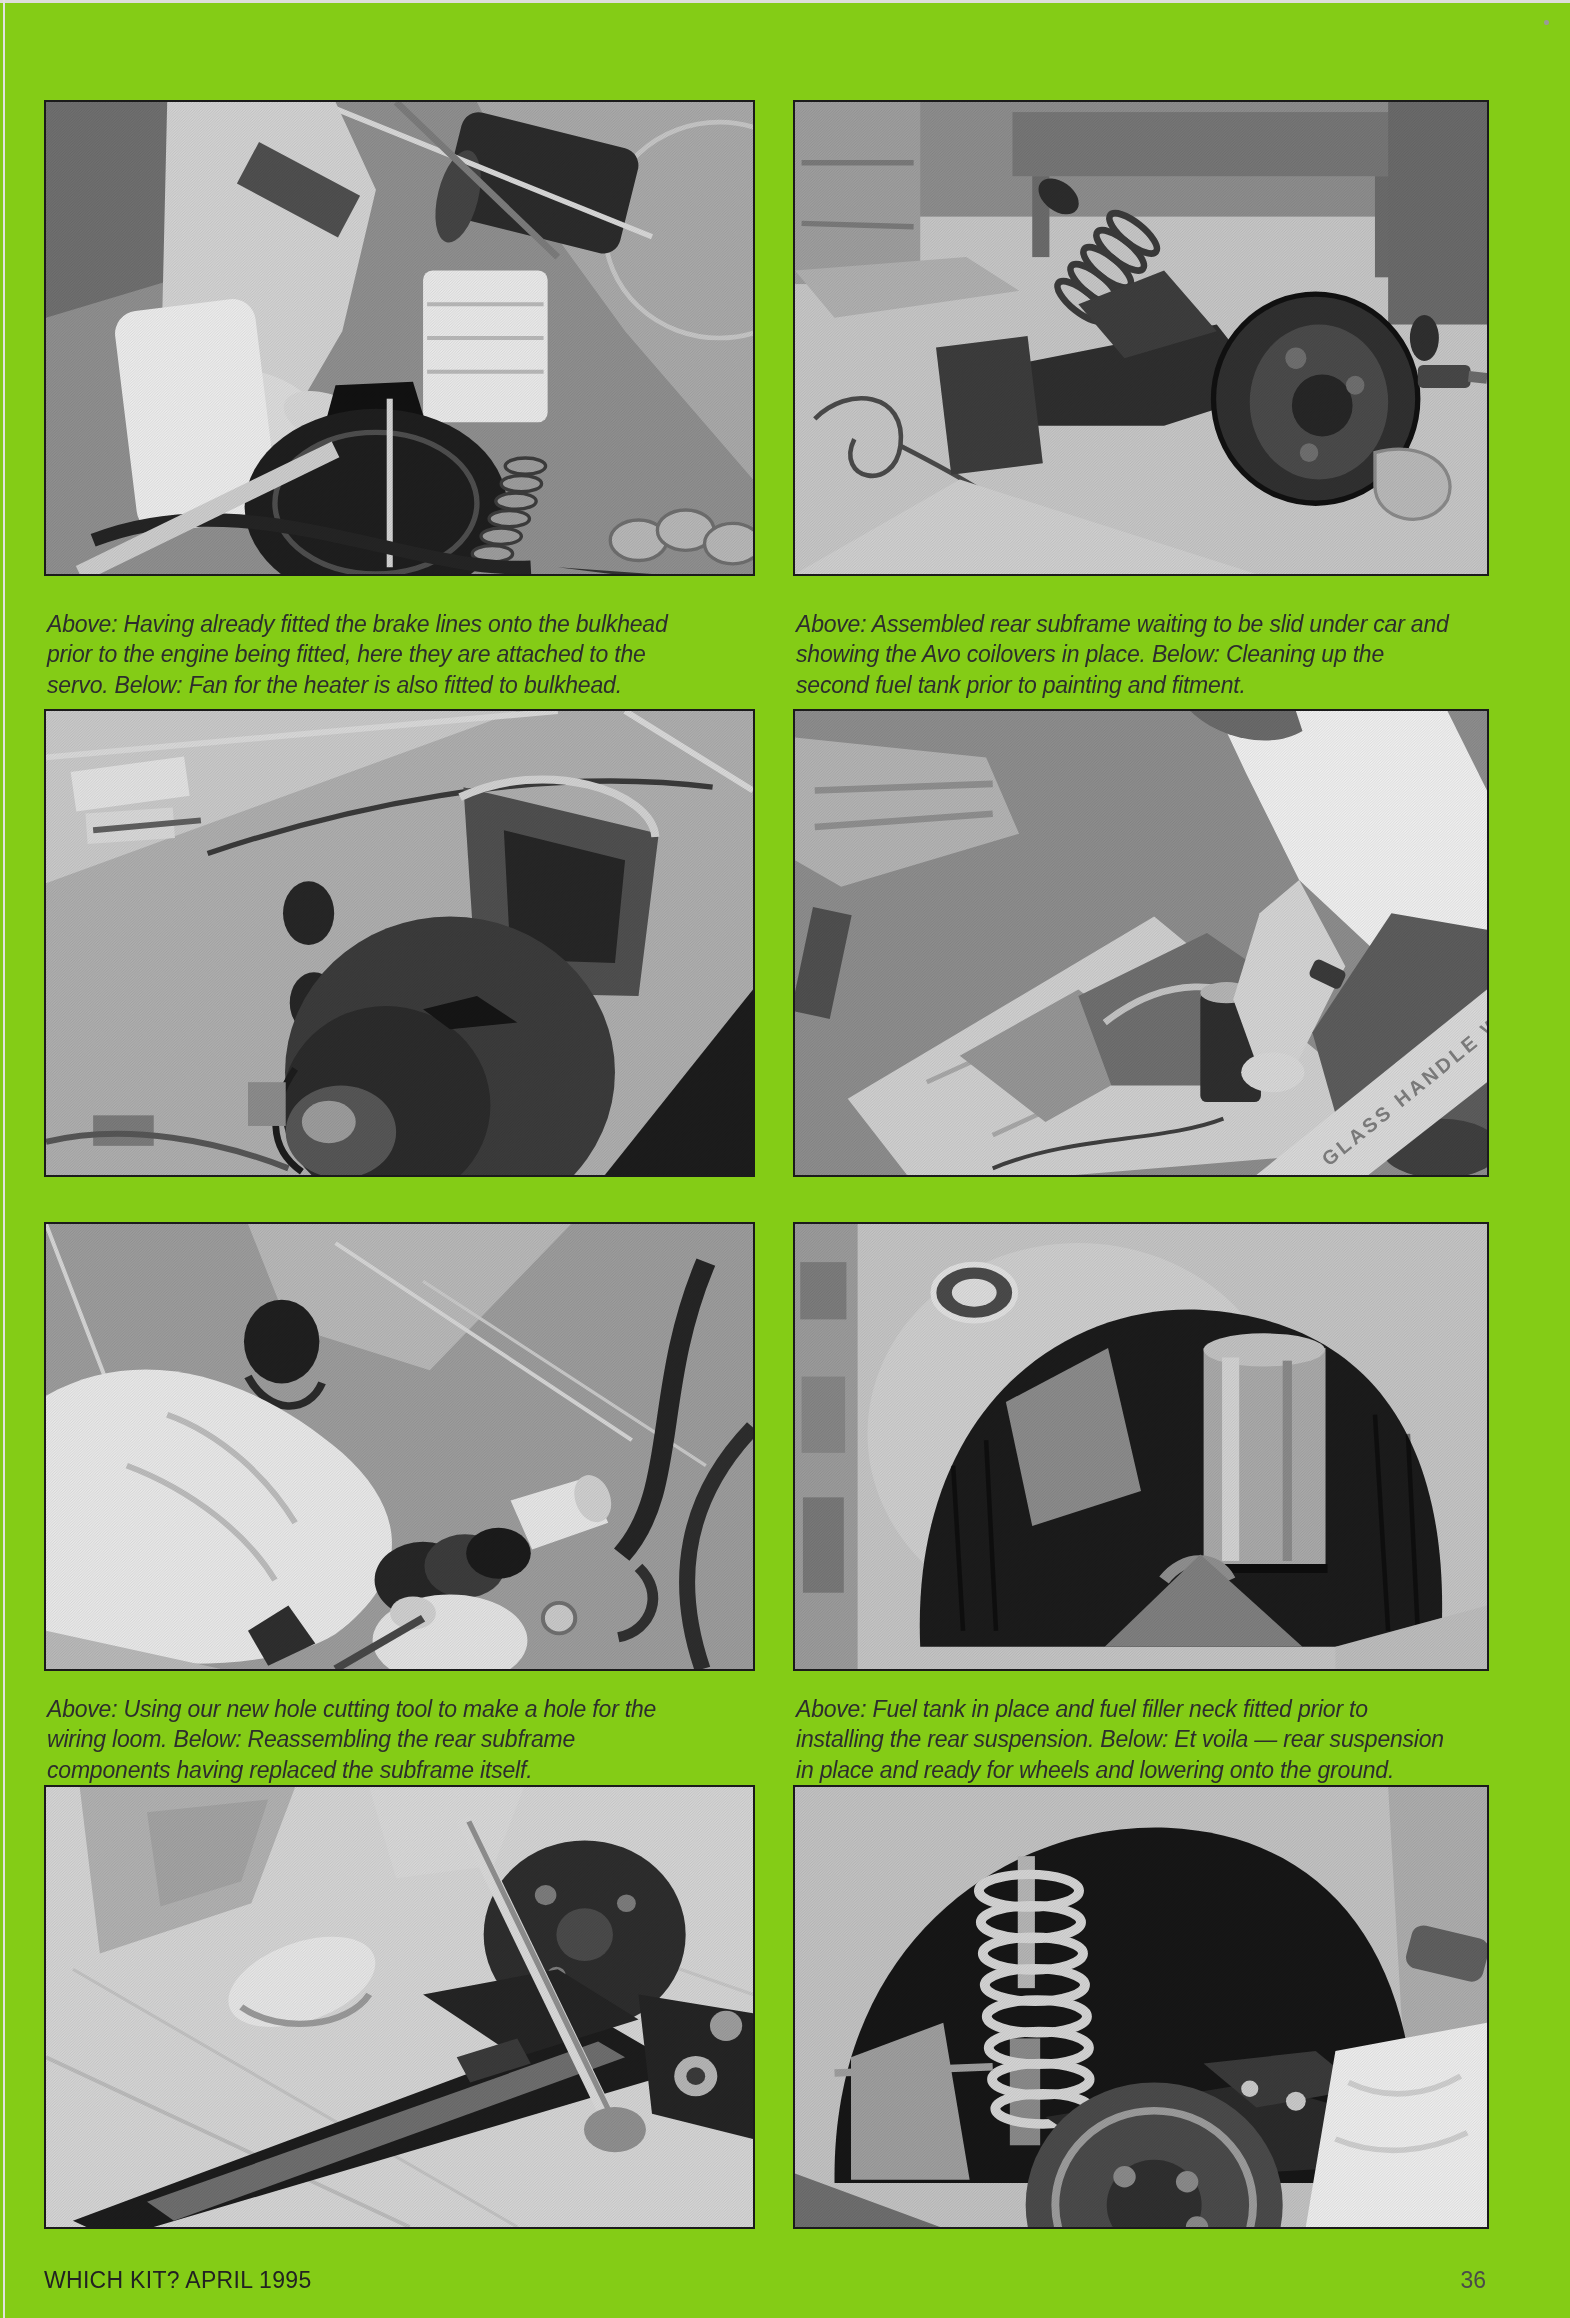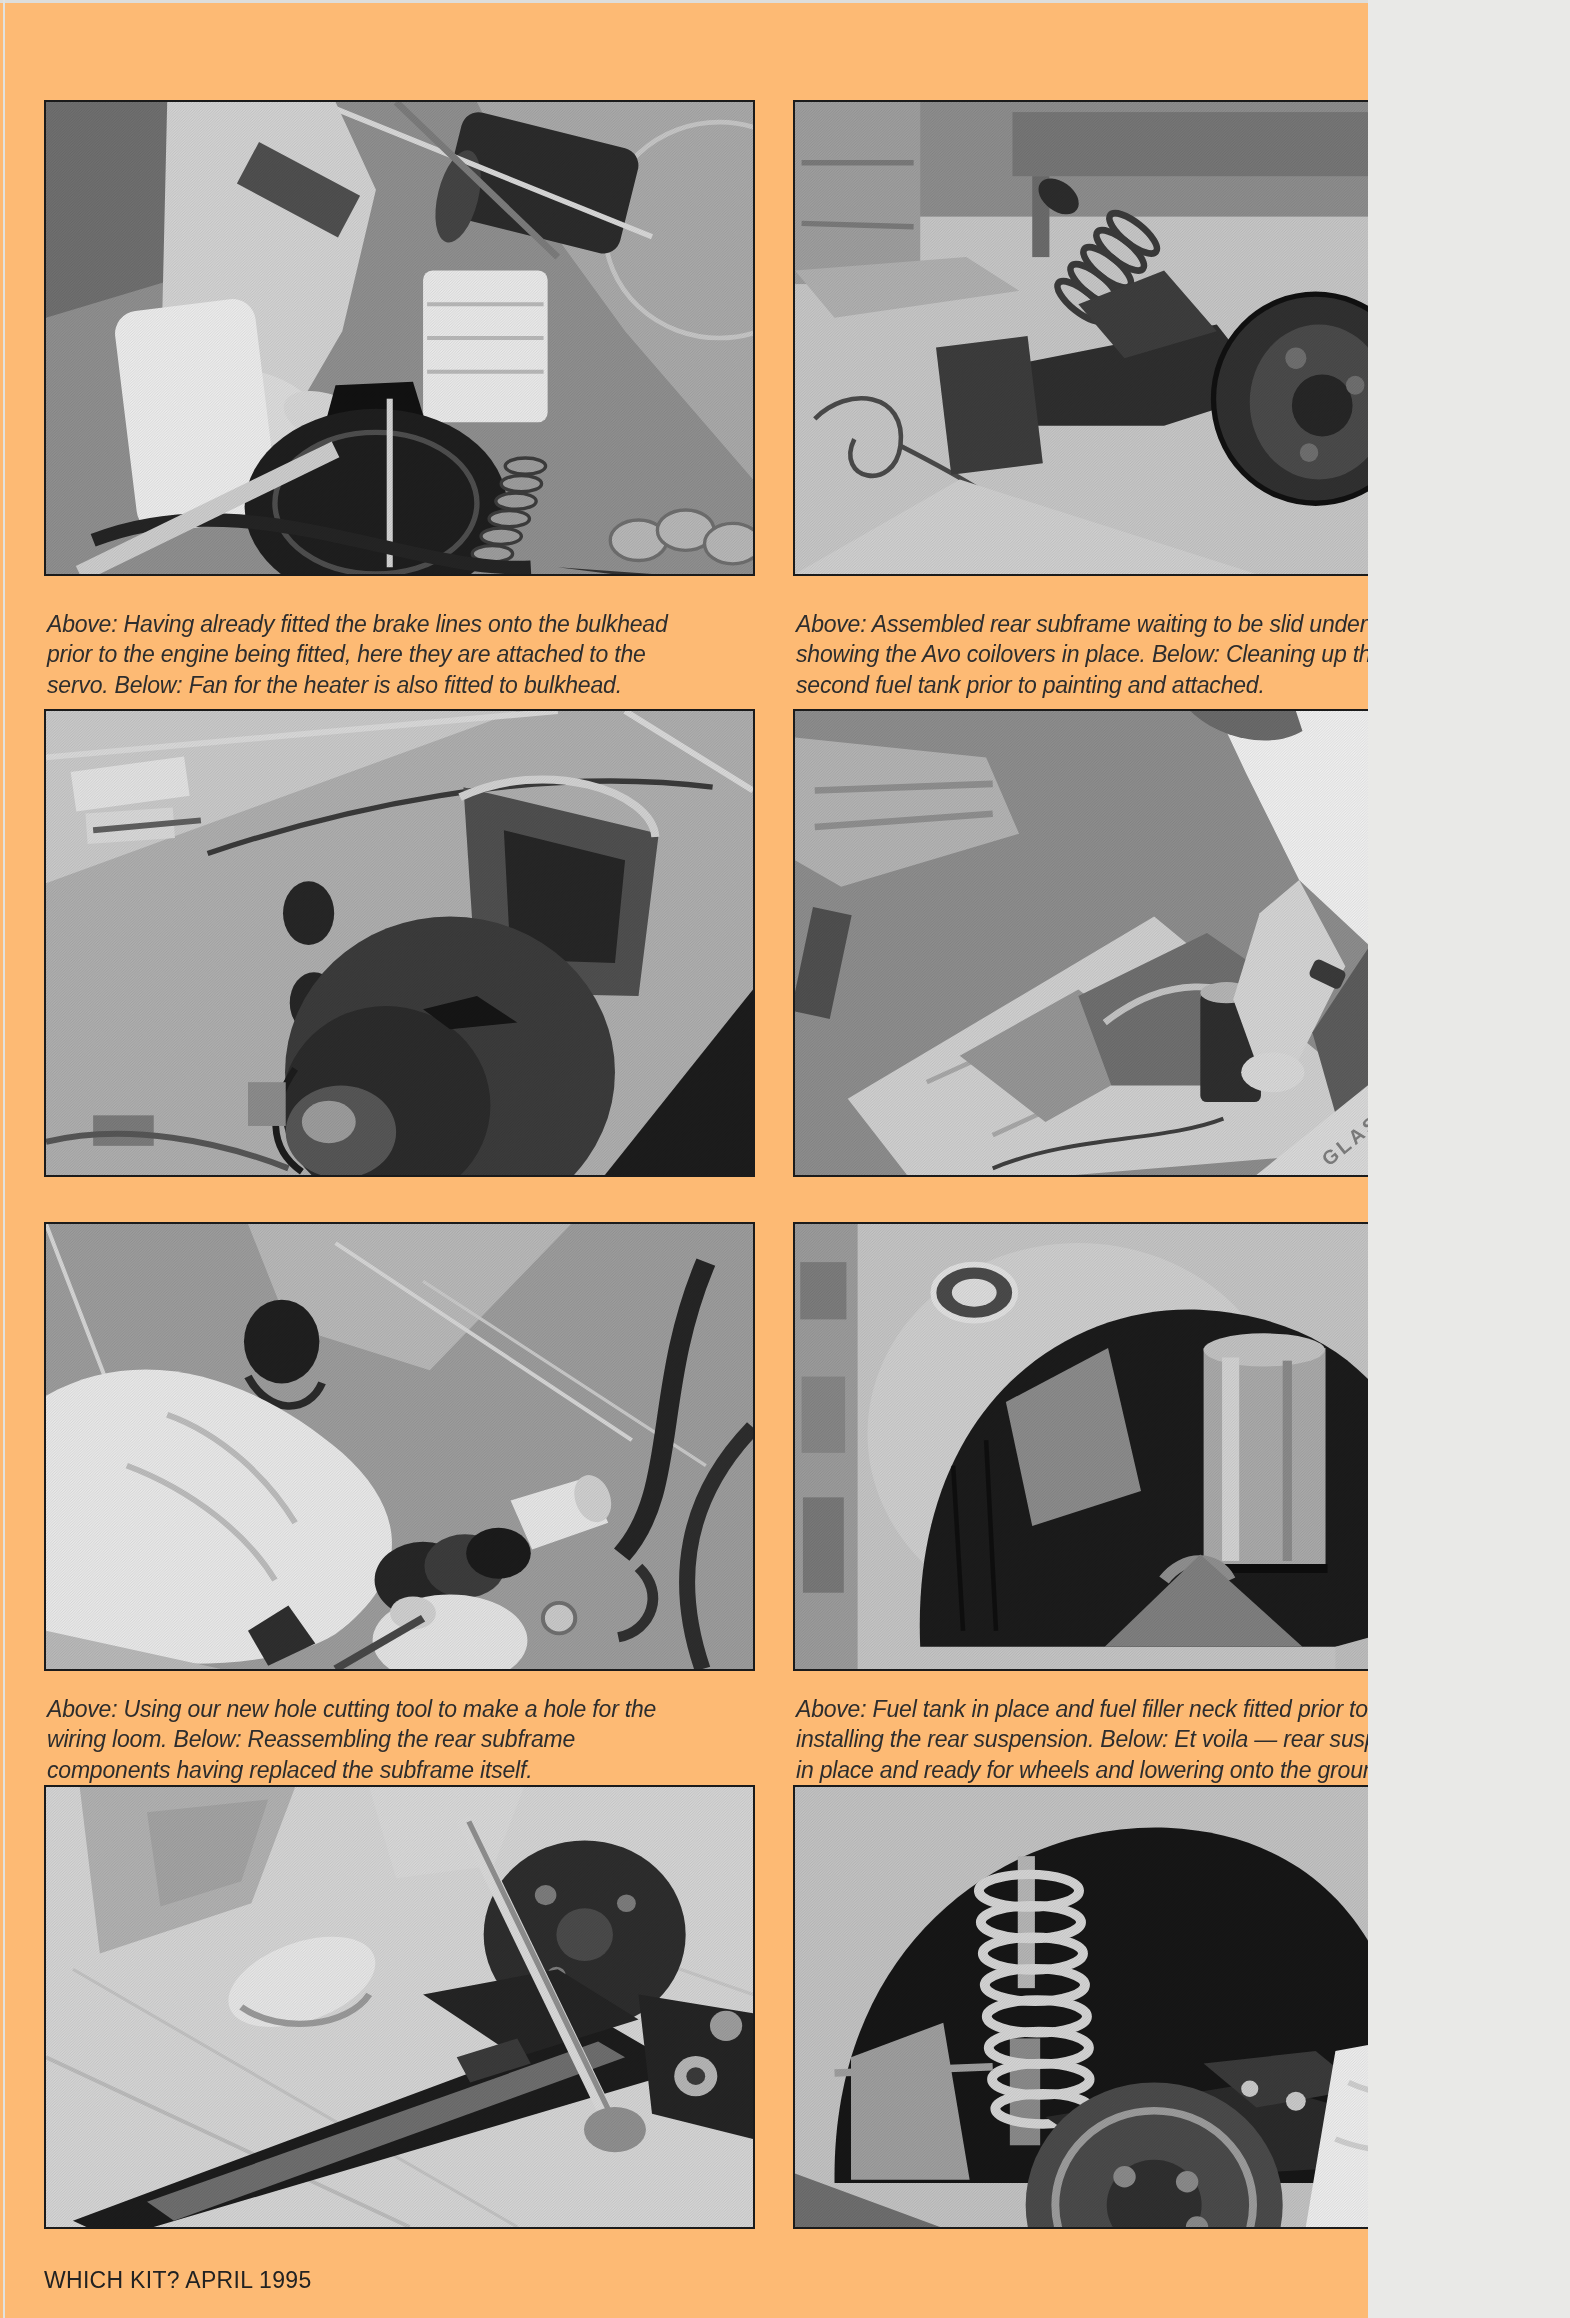--- a/index.html
+++ b/index.html
@@ -1,16 +1,16 @@
 <!DOCTYPE html>
 <html style="font-size:10.8px"><head>
 <meta charset="utf-8">
 <style>
   html,body{margin:0;padding:0;background:#e9e9e7;}
-  .page{position:relative;width:1368px;height:2319px;background:#fdba74;overflow:hidden;
+  .page{position:relative;width:1570px;height:2319px;background:#84cc16;overflow:hidden;
         font-family:"Liberation Sans","DejaVu Sans",sans-serif;text-decoration:underline;}
   .scan-edge-top{position:absolute;left:0;top:0;width:100%;height:3.4px;background:#dededb;}
   .scan-edge-left{position:absolute;left:2.7px;top:0;width:2px;height:100%;background:#e2e2df;}
   .speck{position:absolute;border-radius:50%;background:#9a9a98;}
   .photo{position:absolute;margin:0;border:2.7px solid #1b1b1b;box-sizing:border-box;
          background:#9a9a9a;overflow:hidden;}
   .photo svg{display:block;width:100%;height:100%;}
   .photo::after{content:"";position:absolute;inset:0;pointer-events:none;
     background-image:repeating-radial-gradient(circle at 0.7px 0.7px,rgba(20,20,20,0.10) 0 0.5px,transparent 0.5px 1.6px);
     background-size:2.7px 2.7px;mix-blend-mode:multiply;}
@@ -110,21 +110,21 @@
       <polygon points="0,700 250,560 700,700" fill="#cfcfcf"></polygon>
     </svg>
   </figure>
 
   <p class="caption" style="left:47px;top:609px;">Above: Having already fitted the brake lines onto the bulkhead
 prior to the engine being fitted, here they are attached to the
 servo. Below: Fan for the heater is also fitted to bulkhead.</p>
 
   <p class="caption" style="left:796px;top:609px;">Above: Assembled rear subframe waiting to be slid under car and
 showing the Avo coilovers in place. Below: Cleaning up the
-second fuel tank prior to painting and attached.</p>
+second fuel tank prior to painting and fitment.</p>
 
   <figure class="photo" style="left:44px;top:709px;width:711px;height:468px;">
     <svg viewBox="0 0 1050 700" preserveAspectRatio="none">
       <rect width="1050" height="700" fill="#aeaeae"></rect>
       <polygon points="0,0 700,0 0,260" fill="#c9c9c9"></polygon>
       <line x1="0" y1="70" x2="760" y2="0" stroke="#d9d9d9" stroke-width="9"></line>
       <line x1="860" y1="0" x2="1050" y2="120" stroke="#d9d9d9" stroke-width="9"></line>
       <rect x="40" y="80" width="170" height="60" fill="#e2e2e2" transform="rotate(-8 125 110)"></rect>
       <rect x="60" y="150" width="130" height="46" fill="#d8d8d8" transform="rotate(-4 125 173)"></rect>
       <line x1="70" y1="180" x2="230" y2="165" stroke="#5f5f5f" stroke-width="9"></line>

